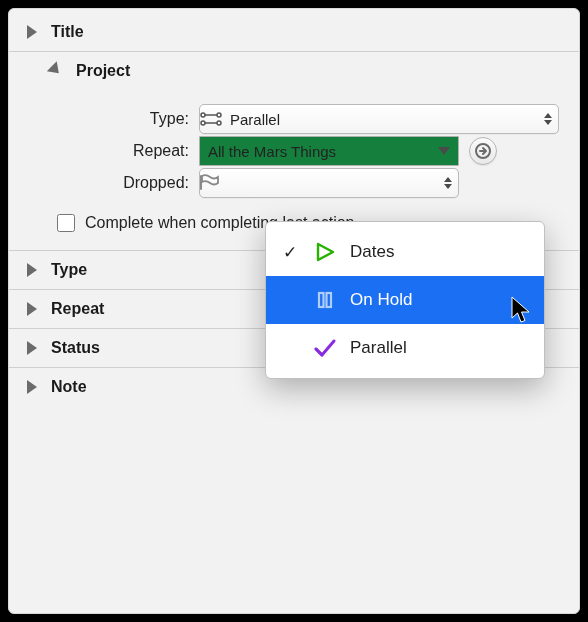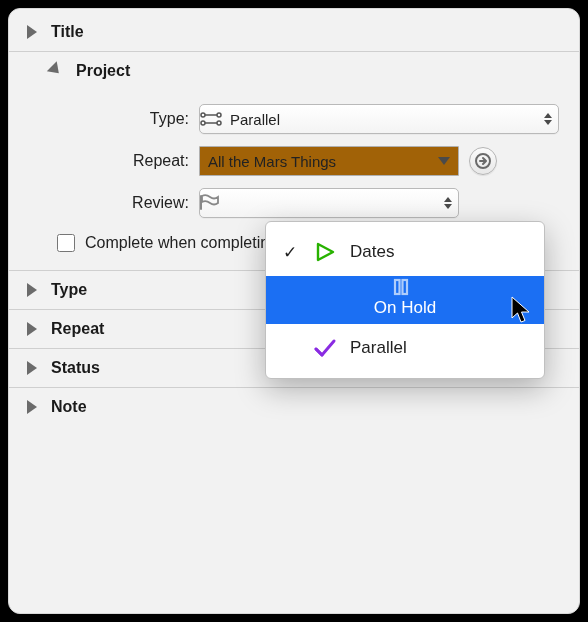--- a/index.html
+++ b/index.html
@@ -8,21 +8,21 @@
       font-size: 14px;
       background: #000;
       width: 588px;
       height: 622px;
       padding: 8px;
     }
     .panel {
       background: #f2f2f2;
       width: 100%;
       height: 100%;
-      border-radius: 12px;
+      border-radius: 6px;
       border: 1px solid #d8d8d8;
       padding: 10px 0 0 0;
       position: relative;
       overflow: visible;
     }
     .section-header {
       display: flex;
       align-items: center;
       padding: 10px 18px;
       border-bottom: 1px solid #cfcfcf;
@@ -53,21 +53,21 @@
       font-size: 16px;
       color: #1a1a1a;
     }
     .section-body {
       padding: 14px 20px 18px 20px;
       border-bottom: 1px solid #cfcfcf;
     }
     .form-row {
       display: flex;
       align-items: center;
-      margin-bottom: 12px;
+      margin-bottom: 2px;
     }
     .form-label {
       width: 170px;
       text-align: right;
       font-size: 16px;
       color: #222;
       padding-right: 10px;
     }
     .popup {
       flex: 1;
@@ -94,21 +94,21 @@
       width: 0; height: 0;
       border-left: 4px solid transparent;
       border-right: 4px solid transparent;
     }
     .popup-arrows .aup { border-bottom: 5px solid #4a4a4a; }
     .popup-arrows .adown { border-top: 5px solid #4a4a4a; }
     .popup-icon { margin-right: 8px; display: inline-flex; }
     .combo {
       flex: 0 0 260px;
       height: 30px;
-      background: #a16207;
+      background: #15803d;
       border: 1px solid #b0b0b0;
       border-radius: 1px;
       display: flex;
       align-items: center;
       padding: 0 28px 0 8px;
       position: relative;
       font-size: 15px;
       color: #222;
       cursor: text;
     }
@@ -173,21 +173,20 @@
       font-size: 17px;
       color: #222;
     }
     .menu-item .icon {
       width: 34px; display: inline-flex; justify-content: center;
       margin-right: 8px;
     }
     .menu-item.highlight {
       background: #1b6ff3;
       color: #fff;
-      flex-direction: column;
     }
     .menu-item.highlight .check { color: #fff; }
 
     
     .cursor {
       position: absolute;
       left: 502px; top: 287px;
       z-index: 20;
       pointer-events: none;
     }
@@ -240,21 +239,21 @@
       </div>
       <div class="goto-btn">
         <svg width="16" height="16" viewBox="0 0 16 16">
           <circle cx="8" cy="8" r="7" fill="none" stroke="#6a6a6a" stroke-width="2"></circle>
           <path d="M5 8 H10 M8 5 L11 8 L8 11" fill="none" stroke="#6a6a6a" stroke-width="2" stroke-linecap="round" stroke-linejoin="round"></path>
         </svg>
       </div>
     </div>
 
     <div class="form-row">
-      <div class="form-label">Review:</div>
+      <div class="form-label">Dropped:</div>
       <div class="popup status-popup">
         <span class="status-flag">
           <svg width="20" height="16" viewBox="0 0 20 16">
             <path d="M1 2 L1 15" stroke="#888" stroke-width="2" stroke-linecap="round"></path>
             <path d="M2 2 Q6 0 10 3 Q14 6 18 3 L18 9 Q14 12 10 9 Q6 6 2 8 Z" fill="none" stroke="#888" stroke-width="1.8"></path>
           </svg>
         </span>
         <span class="popup-arrows">
           <span class="aup"></span>
             <span class="adown"></span>

